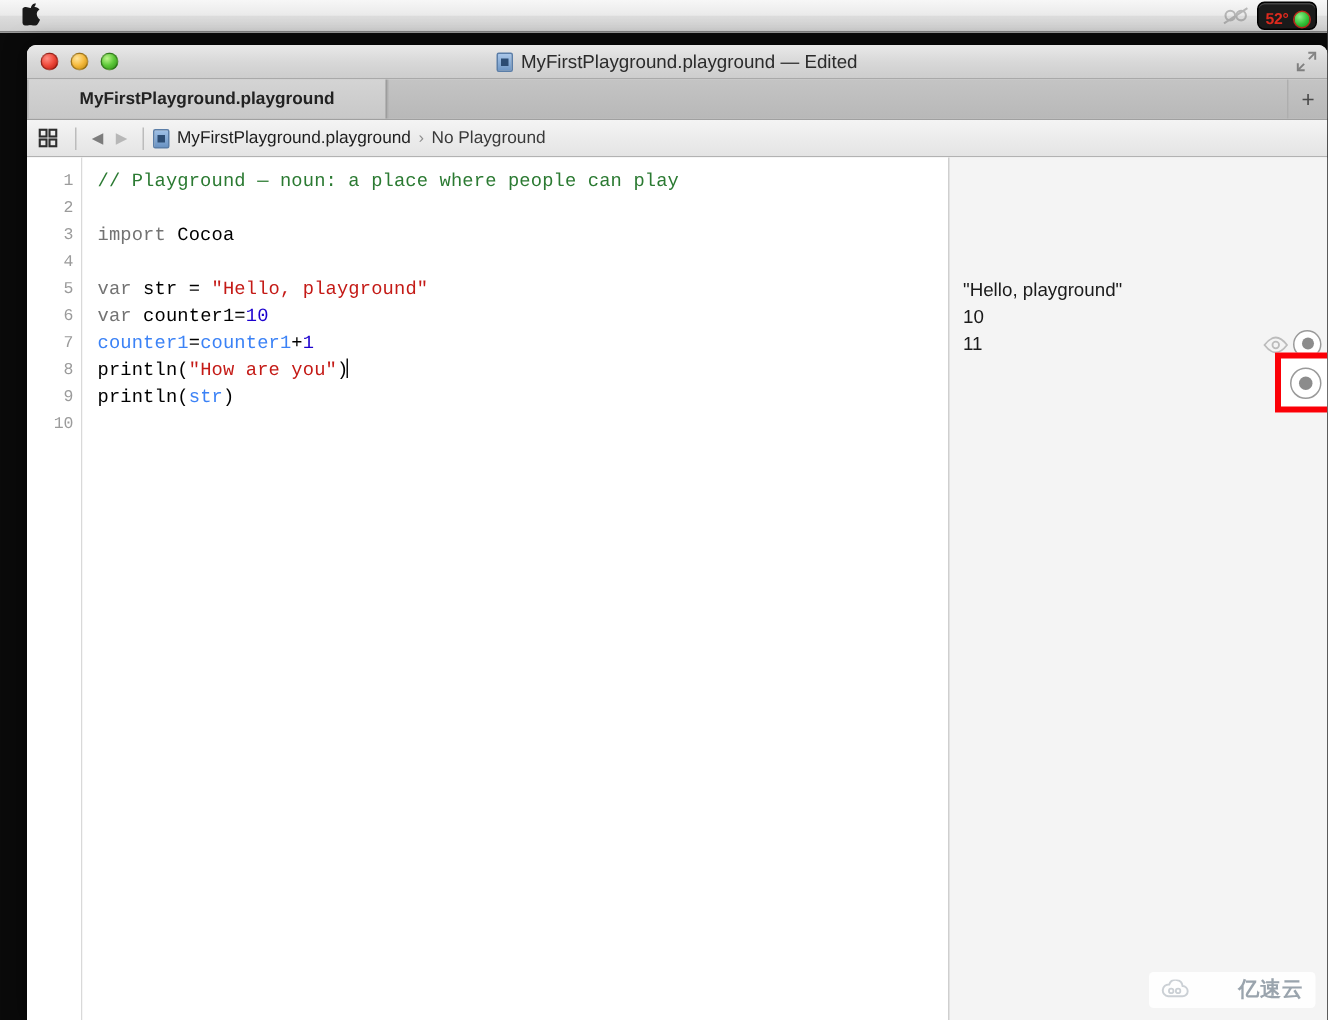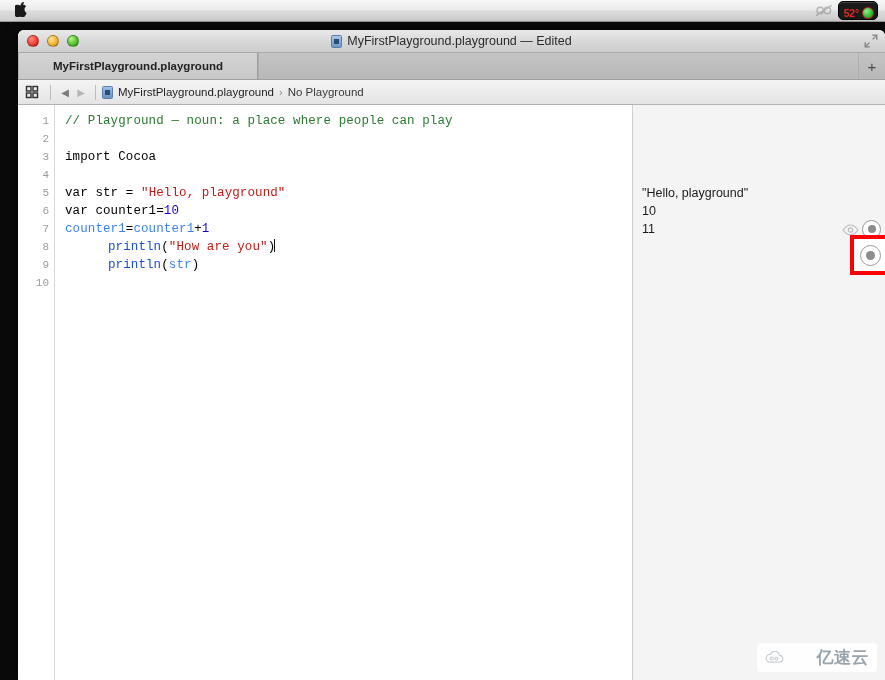--- a/index.html
+++ b/index.html
@@ -287,25 +287,25 @@
   .code-line {
     height: 18px;
     line-height: 18px;
     font-family: "Liberation Mono", monospace;
     font-size: 12.5px;
     color: #1c1c1c;
     white-space: pre;
     letter-spacing: 0.1px;
   }
   .tok-comment { color: #2b7a32; }
-  .tok-keyword { color: #000000; }
+  .tok-keyword { color: #737373; }
   .tok-string  { color: #c41a16; }
   .tok-number  { color: #1c01ce; }
   .tok-ident   { color: #3b82f6; }
-  .tok-func    { color: #1d4ed8; margin-left: 43px; }
+  .tok-func    { color: #000000; }
   .tok-plain   { color: #000000; }
   .caret {
     display: inline-block;
     width: 1px;
     height: 13px;
     background: #111;
     vertical-align: -2px;
     margin-left: -1px;
   }
 
@@ -387,21 +387,21 @@
     display: flex;
     align-items: center;
     gap: 4px;
     background: rgba(255,255,255,0.88);
     padding: 3px 8px;
     border-radius: 3px;
     z-index: 40;
   }
   #watermark .wm-logo { width: 20px; height: 14px; opacity: 0.5; }
   #watermark .wm-text {
-    font-size: 17px;
+    font-size: 14px;
     color: #9aa4ad;
     font-weight: bold;
     letter-spacing: 0.5px;
     margin-left: 28px;
   }
 </style>
 </head>
 <body>
 
 <div id="screen">

